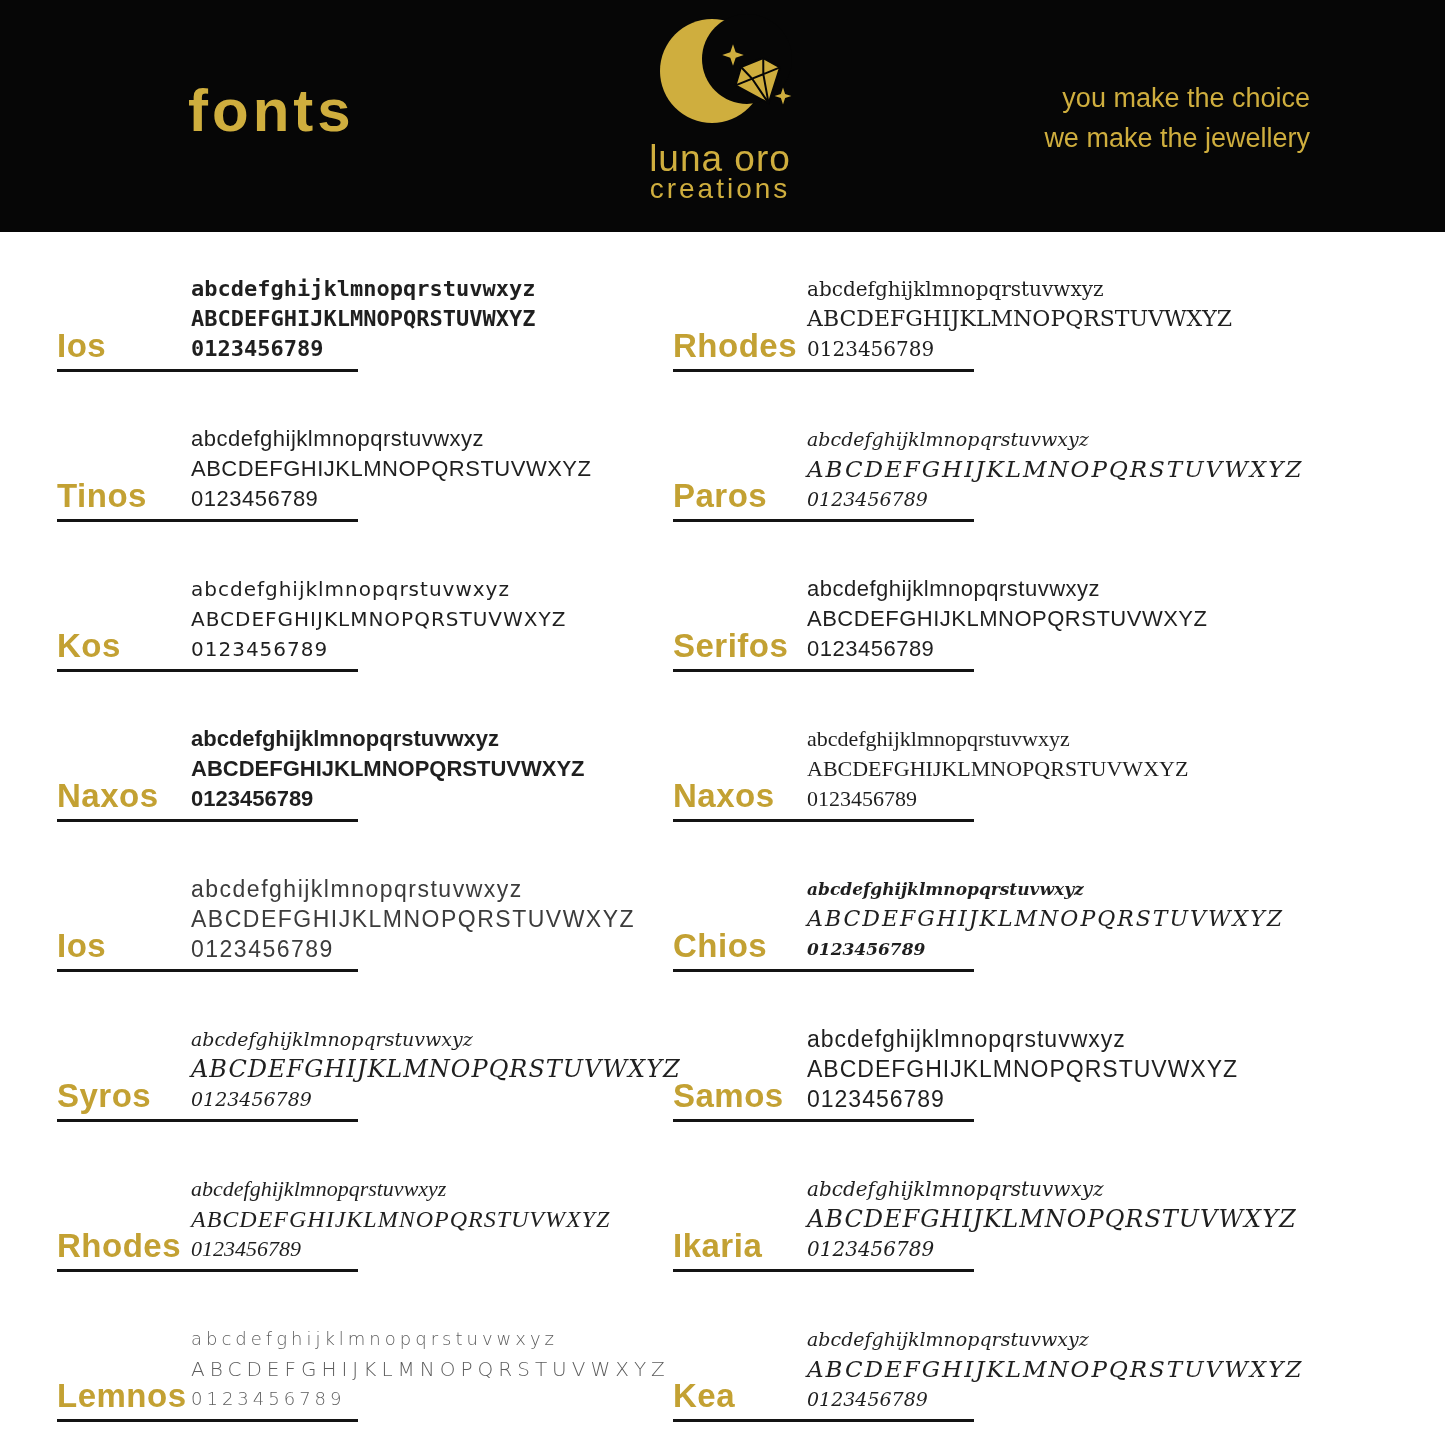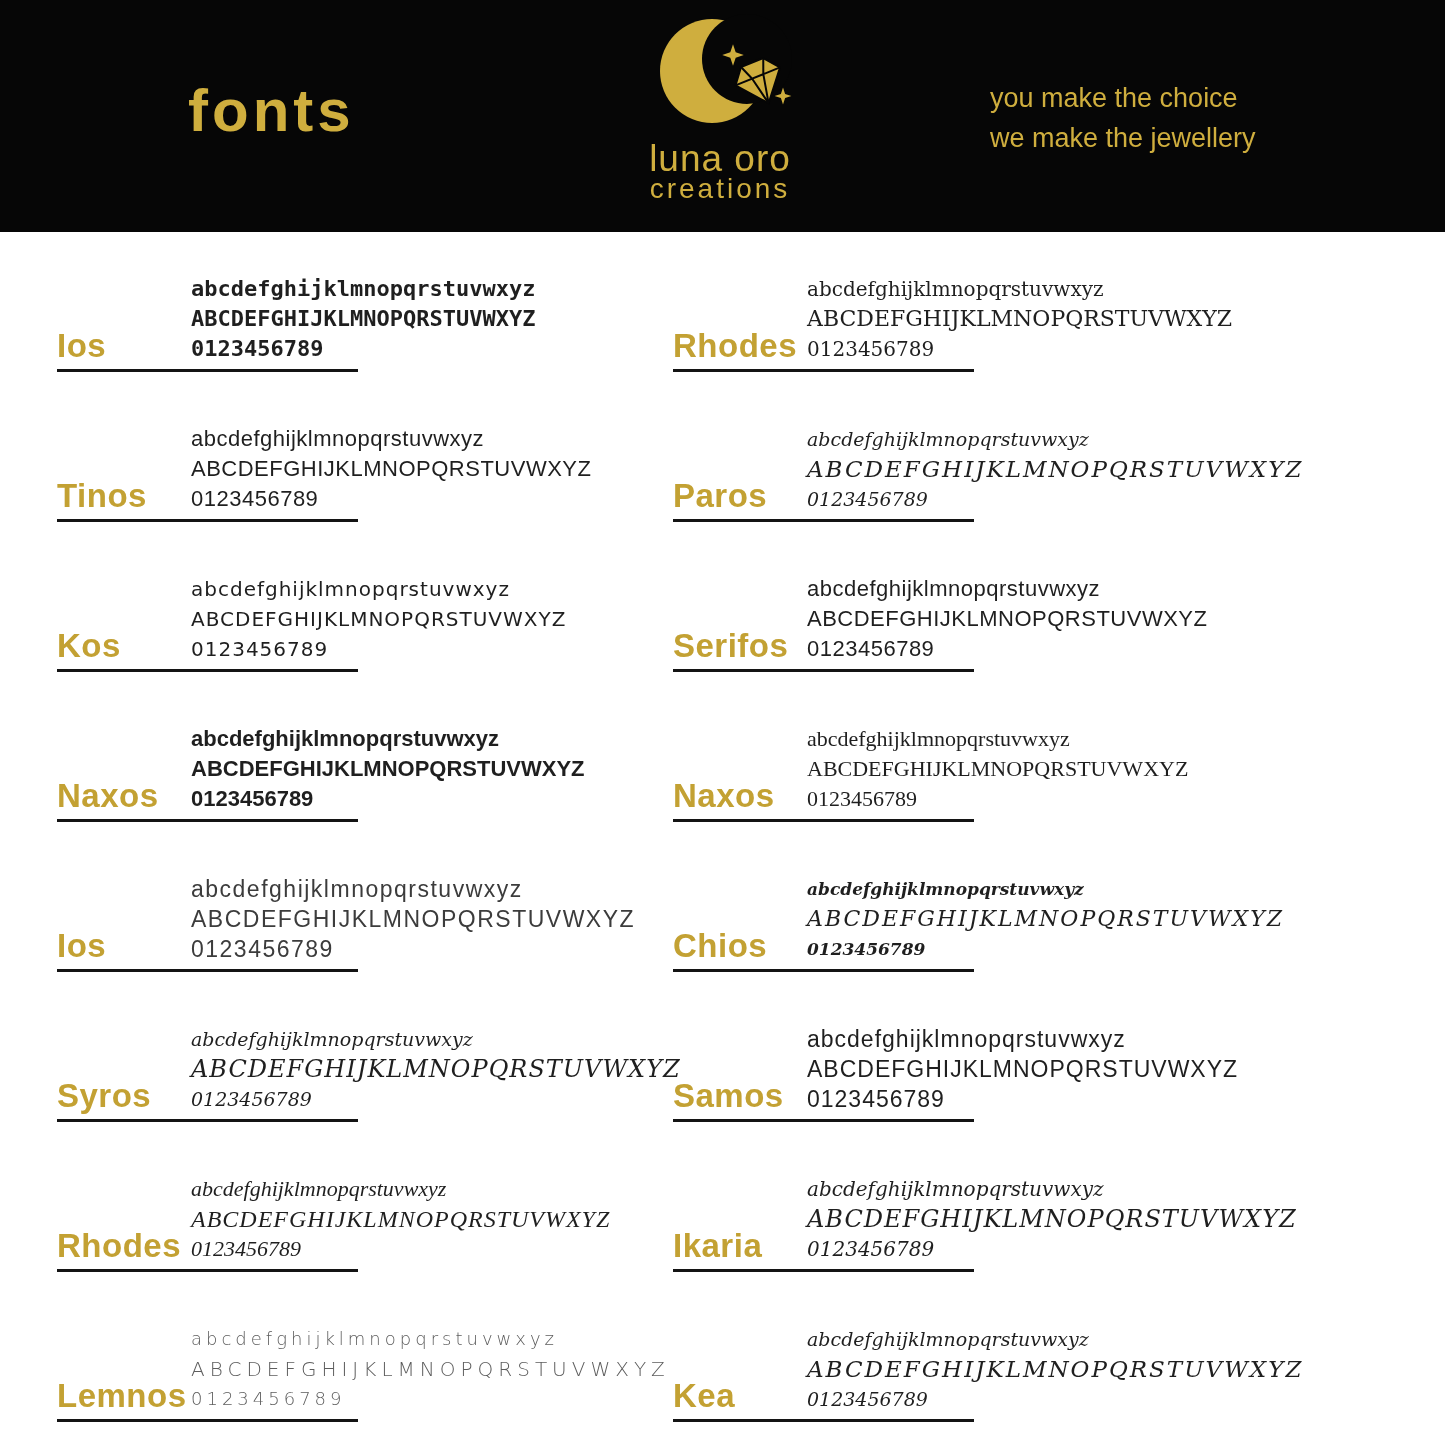--- a/index.html
+++ b/index.html
@@ -8,21 +8,21 @@
 
   
   .header{position:absolute;top:0;left:0;width:1445px;height:232px;background:#060606;}
   .fonts-title{position:absolute;left:188px;top:76px;font-size:60px;font-weight:600;
                letter-spacing:4px;color:var(--gold-bright);}
   .logo{position:absolute;left:605px;top:8px;width:230px;text-align:center;}
   .logo svg{display:block;margin:0 auto;}
   .logo-name{font-size:37px;font-weight:300;letter-spacing:1px;color:var(--gold-bright);
              margin-top:-6px;line-height:34px;}
   .logo-sub{font-size:28px;font-weight:300;letter-spacing:3px;color:var(--gold-bright);line-height:26px;}
-  .tagline{position:absolute;left:990px;top:78px;width:320px;text-align:left;
+  .tagline{position:absolute;left:990px;top:78px;width:320px;text-align:right;
            font-size:27px;line-height:40px;color:var(--gold-bright);}
 
   
   .main{position:absolute;top:233px;left:57px;right:0;}
   .col{position:absolute;top:0;display:flex;flex-direction:column;}
   .col-left{left:0;}
   .col-right{left:616px;}
   .entry{position:relative;height:150px;width:700px;}
   .label{position:absolute;left:0;bottom:18px;font-size:33px;font-weight:700;
          letter-spacing:0.5px;color:var(--gold-label);white-space:nowrap;}

